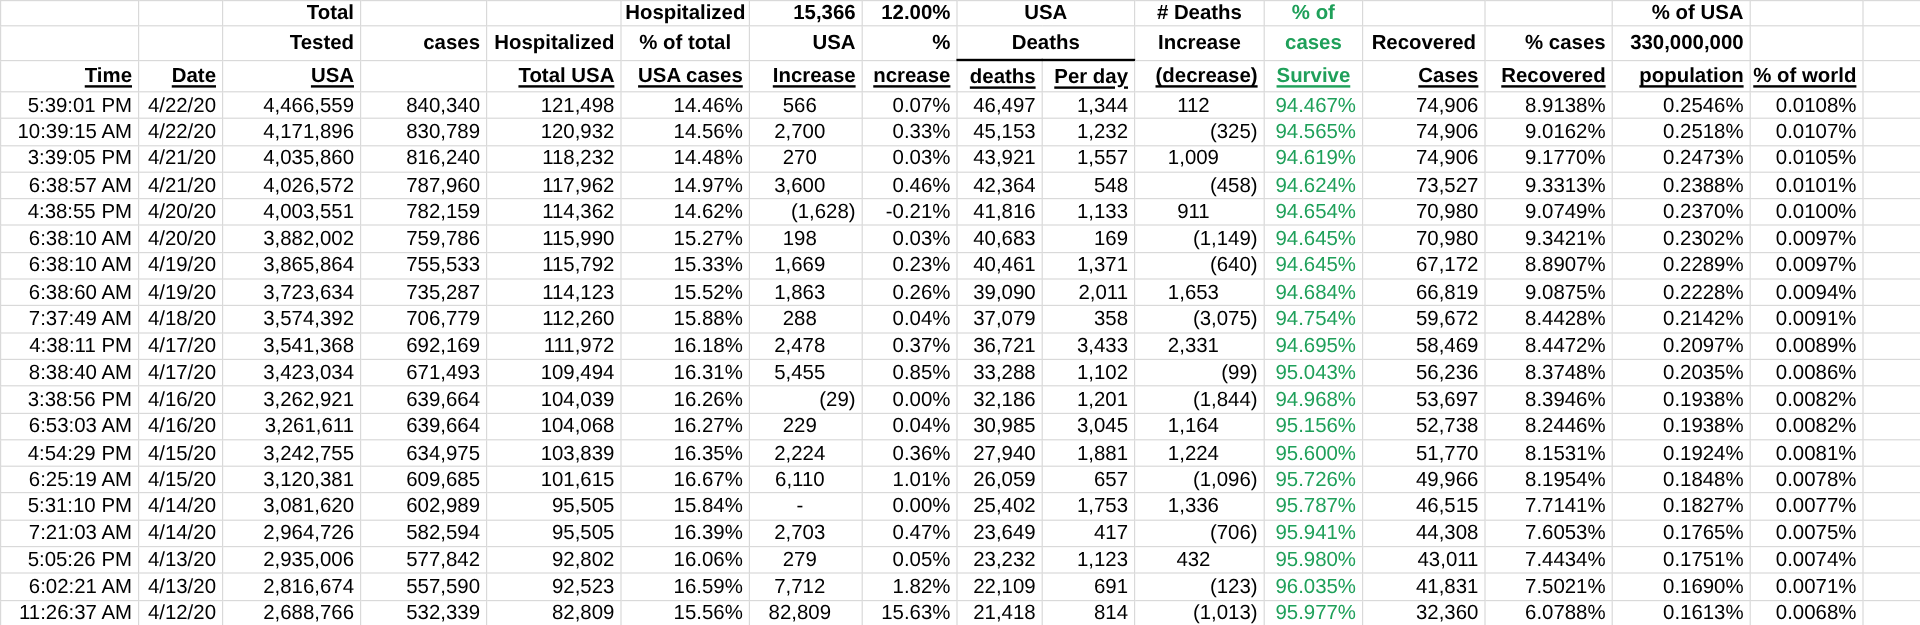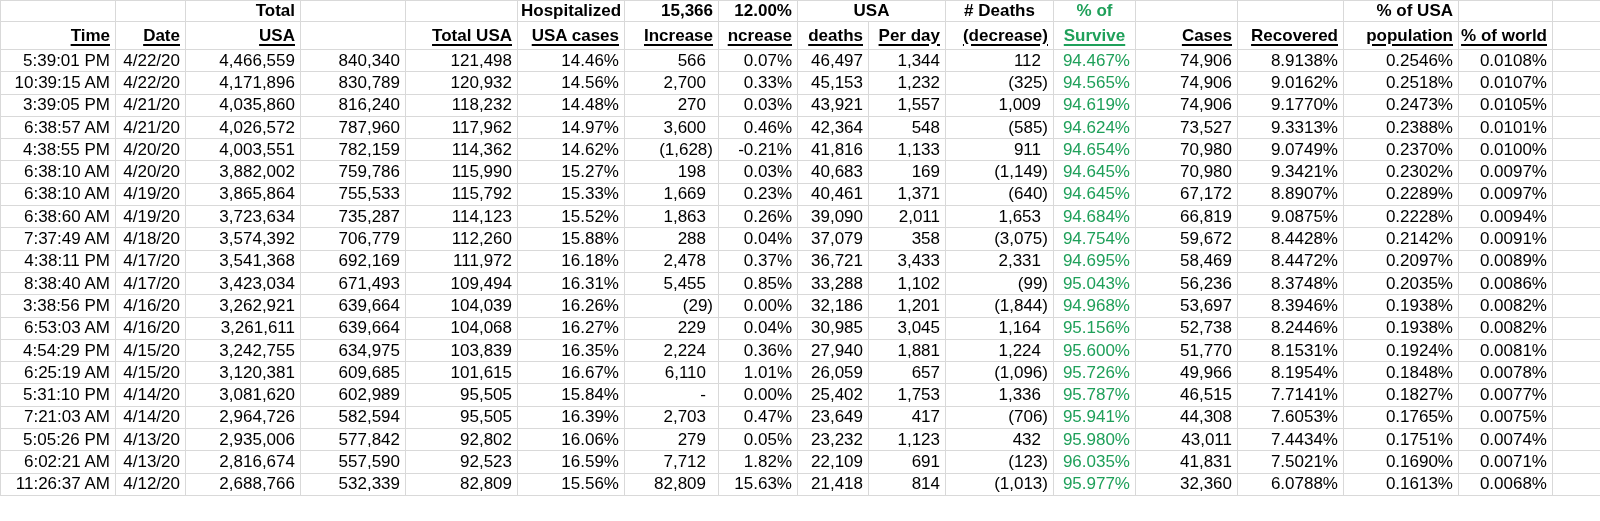--- a/index.html
+++ b/index.html
@@ -14,21 +14,21 @@
   thead th { font-weight:700; }
   thead tr:nth-child(1) th { height:20px; }
   thead tr:nth-child(2) th { height:27px; }
   thead tr:nth-child(3) th { height:25px; }
   tbody td { height:21.3px; }
   .left   { text-align:left;  padding:0 0 0 3px; }
   .center { text-align:center; padding:0 2px; }
   .green  { color:var(--green);margin-top:31px; }
   .uline  { text-decoration:underline; text-decoration-thickness:2px; text-underline-offset:3px; }
   .merged-bb { border-bottom:2px solid #000; }
-  .acct { padding-right:12px; } 
+  .acct { padding-right:12px;text-align:center; } 
 </style>
 </head>
 <body>
 
 <table>
   <colgroup>
     <col style="width:115px">
       <col style="width:70px">
       <col style="width:115px">
     <col style="width:105px">
@@ -59,20 +59,38 @@
       <th colspan="2" class="center">USA</th>
       <th class="center"># Deaths</th>
       <th class="center green">% of</th>
       <th></th>
       <th></th>
       <th>% of USA</th>
       <th></th>
       <th></th>
     </tr>
     <tr>
+      <th></th>
+      <th></th>
+      <th>Tested</th>
+      <th>cases</th>
+      <th>Hospitalized</th>
+      <th class="center">% of total</th>
+      <th>USA</th>
+      <th>%</th>
+      <th colspan="2" class="center merged-bb">Deaths</th>
+      <th class="center">Increase</th>
+      <th class="center green">cases</th>
+      <th class="center">Recovered</th>
+      <th>% cases</th>
+      <th>330,000,000</th>
+      <th></th>
+      <th></th>
+    </tr>
+    <tr>
       <th class="uline">Time</th>
       <th class="uline">Date</th>
       <th class="uline">USA</th>
       <th></th>
       <th class="uline">Total USA</th>
       <th class="uline">USA cases</th>
       <th class="uline">Increase</th>
       <th class="uline">ncrease</th>
       <th class="uline">deaths</th>
       <th class="uline">Per day</th>
@@ -147,21 +165,21 @@
         <td>6:38:57 AM</td>
         <td>4/21/20</td>
         <td>4,026,572</td>
         <td>787,960</td>
         <td>117,962</td>
         <td>14.97%</td>
         <td class="acct">3,600</td>
         <td>0.46%</td>
         <td>42,364</td>
         <td>548</td>
-        <td>(585)</td>
+        <td>(458)</td>
         <td class="green">94.624%</td>
         <td>73,527</td>
         <td>9.3313%</td>
         <td>0.2388%</td>
         <td>0.0101%</td>
         <td></td>
       </tr>
       <tr>
         <td>4:38:55 PM</td>
         <td>4/20/20</td>

